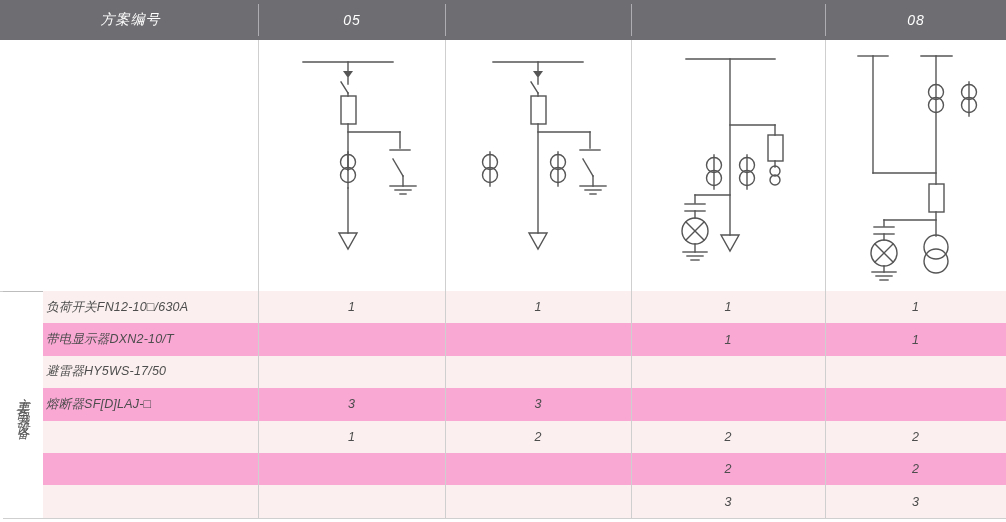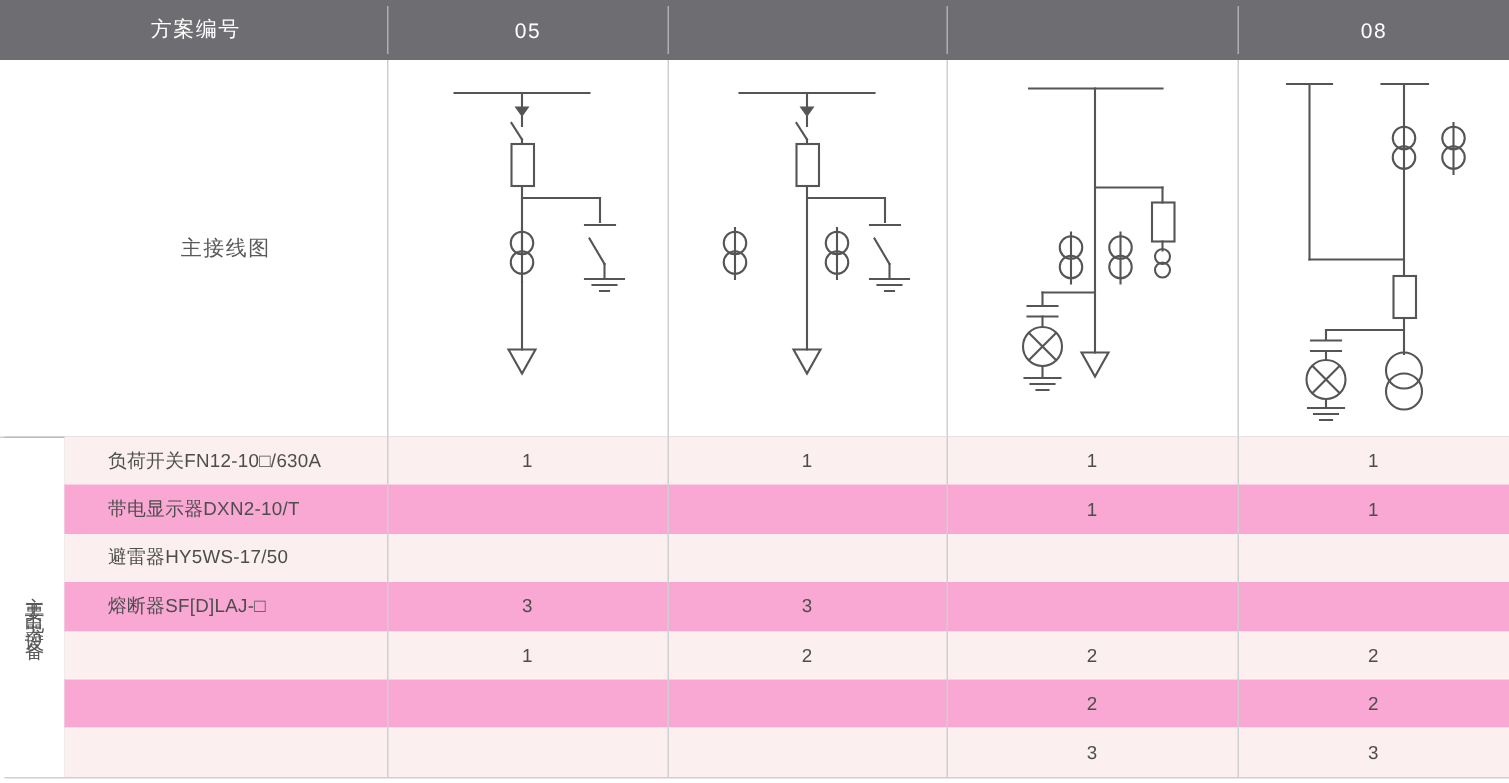--- a/index.html
+++ b/index.html
@@ -3,21 +3,21 @@
 <meta charset="utf-8">
 <style>
   html,body{margin:0;padding:0;}
   body{
     width:1006px;height:522px;
     background:#ffffff;
     font-family:"Liberation Sans","DejaVu Sans",sans-serif;
     color:#4a4a4a;
     overflow:hidden;
   }
-  .sheet{position:relative;width:914px;height:522px;}
+  .sheet{position:relative;width:914px;height:522px;font-style:italic;}
 
   
   .hdr{
     position:absolute;left:0;top:0;width:1006px;height:40px;
     background:#6d6d72;
   }
   .hdr .cell{
     position:absolute;top:0;height:40px;
     display:flex;align-items:center;justify-content:center;
     color:#ffffff;font-size:14px;letter-spacing:1px;
@@ -58,21 +58,21 @@
   .rows{position:absolute;left:43px;top:0;width:963px;}
   .row{
     position:relative;height:32.4px;width:963px;
     display:flex;align-items:center;
   }
   .row.odd{background:#fbf0ef;}
   .row.even{background:#f9a8d4;}
   .rname{
     position:absolute;left:0;top:0;height:32.4px;width:215px;
     display:flex;align-items:center;
-    padding-left:29px;box-sizing:border-box;
+    padding-left:3px;box-sizing:border-box;
     font-size:12.5px;color:#4d4d4d;letter-spacing:.2px;
     white-space:nowrap;
   }
   .rval{
     position:absolute;top:0;height:32.4px;
     display:flex;align-items:center;justify-content:center;
     font-size:12.5px;color:#4d4d4d;
   }
   .tblsep{position:absolute;top:0;width:1px;height:227px;background:#cfcfcf;}
   .tbl-topline{position:absolute;left:3px;top:0;width:1003px;height:1px;background:#bdbdbd;}
@@ -90,21 +90,20 @@
     <div class="cell" style="left:259px;width:186px;">05</div>
     <div class="sep" style="left:445px;"></div>
     <div class="cell" style="left:446px;width:185px;margin-top:27px;">06</div>
     <div class="sep" style="left:631px;"></div>
     <div class="sep" style="left:825px;"></div>
     <div class="cell" style="left:826px;width:180px;">08</div>
   </div>
 
   <div class="diagband">
 
-    <div class="diaglabel">主接线图</div>
 
     <div class="vsep" style="left:258px;top:0;height:251px;"></div>
     <div class="vsep" style="left:445px;top:0;height:251px;"></div>
     <div class="vsep" style="left:631px;top:0;height:251px;"></div>
     <div class="vsep" style="left:825px;top:0;height:251px;"></div>
 
     <div class="diagcell" style="left:259px;width:186px;">
       <svg width="186" height="251" viewBox="0 0 186 251">
         <g stroke="#555" stroke-width="1.4" fill="none" stroke-linecap="square">
 

